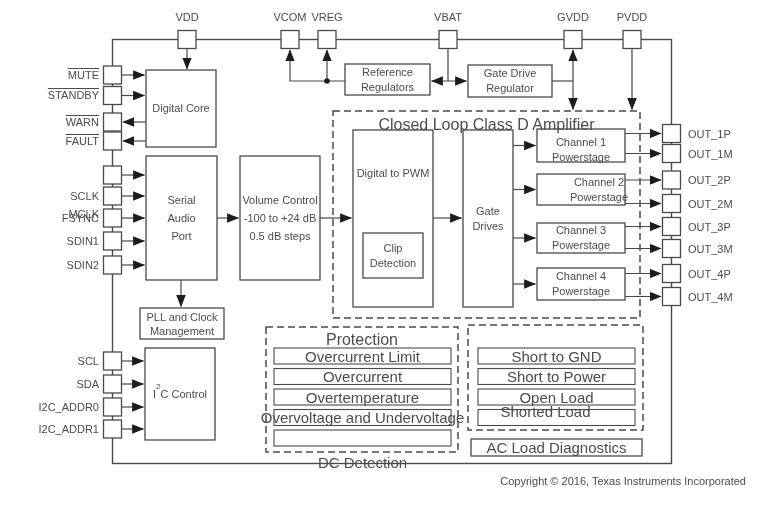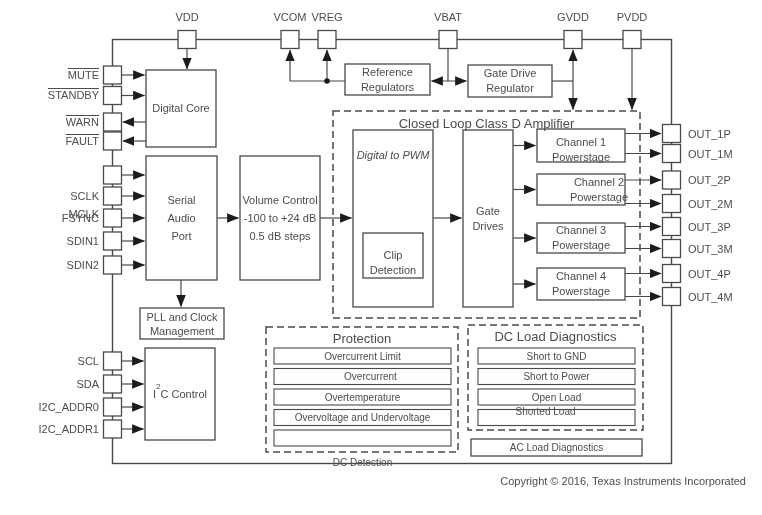--- a/index.html
+++ b/index.html
@@ -6,25 +6,25 @@
   .stage{position:relative;width:762px;height:515px;background:#fff;overflow:hidden;
          font-family:"Liberation Sans",sans-serif;color:#4c4c4c;}
   svg.wires{position:absolute;left:0;top:0;}
   .lbl{position:absolute;font-size:11px;line-height:14px;white-space:nowrap;}
   .tl{transform:translateX(-50%);}               
   .ll{text-align:right;}                          
   .blk{position:absolute;display:flex;align-items:center;justify-content:center;
        text-align:center;font-size:11px;line-height:15px;white-space:nowrap;}
   .lh18{line-height:18px;}
   .lh14{line-height:14px;}
-  .topalign{align-items:flex-start;padding-top:18px;box-sizing:border-box;font-style:italic;}
+  .topalign{align-items:flex-start;padding-top:36px;box-sizing:border-box;}
   .bl{display:block;}
-  .ttl{position:absolute;font-size:13px;text-align:center;white-space:nowrap;}
+  .ttl{position:absolute;font-size:16px;text-align:center;white-space:nowrap;}
   .row-lbl{position:absolute;display:flex;align-items:center;justify-content:center;
-           font-size:10px;white-space:nowrap;}
+           font-size:15px;white-space:nowrap;}
   .ovl{text-decoration:overline;}
   sup.i2c{font-size:8px;position:relative;top:-4px;line-height:0;}
   .copyright{position:absolute;font-size:11px;white-space:nowrap;}
 </style>
 </head>
 <body>
 
 <div class="stage">
 
   <svg class="wires" width="762" height="515" viewBox="0 0 762 515">
@@ -220,21 +220,21 @@
     <div>
       <span class="bl">Gate Drive</span>
       <span class="bl">Regulator</span>
     </div>
   </div>
 
   <div class="ttl" style="left:333px;top:116px;width:307px;">Closed Loop Class D Amplifier</div>
 
   <div class="blk topalign" style="left:353px;top:130px;width:80px;height:177px;">Digital to PWM</div>
 
-  <div class="blk" style="left:363px;top:233px;width:60px;height:45px;align-items:flex-end;">
+  <div class="blk" style="left:363px;top:233px;width:60px;height:45px;">
     <div>
       <span class="bl">Clip</span>
       <span class="bl">Detection</span>
     </div>
   </div>
 
   <div class="blk" style="left:463px;top:130px;width:50px;height:177px;">
     <div>
       <span class="bl">Gate</span>
       <span class="bl">Drives</span>
@@ -261,26 +261,25 @@
   </div>
   <div class="blk" style="left:537px;top:268px;width:88px;height:32px;">
     <div>
       <span class="bl">Channel 4</span>
       <span class="bl">Powerstage</span>
     </div>
   </div>
 
   <div class="ttl" style="left:266px;top:331px;width:192px;">Protection</div>
   <div class="row-lbl" style="left:274px;top:348px;width:177px;height:16px;">Overcurrent Limit</div>
-  <div class="row-lbl" style="left:274px;top:368.5px;width:177px;height:16px;padding-left:8px;">Overcurrent</div>
+  <div class="row-lbl" style="left:274px;top:368.5px;width:177px;height:16px;">Overcurrent</div>
   <div class="row-lbl" style="left:274px;top:389px;width:177px;height:16px;">Overtemperature</div>
   <div class="row-lbl" style="left:274px;top:409.5px;width:177px;height:16px;">Overvoltage and Undervoltage</div>
   <div class="row-lbl" style="left:274px;top:430px;width:177px;height:16px;margin-top:24px;">DC Detection</div>
 
-  <div class="ttl" style="left:468px;top:329px;width:175px;">DC Load Diagnostics</div>
   <div class="row-lbl" style="left:478px;top:348px;width:157px;height:16px;">Short to GND</div>
   <div class="row-lbl" style="left:478px;top:368.5px;width:157px;height:16px;">Short to Power</div>
   <div class="row-lbl" style="left:478px;top:389px;width:157px;height:16px;">Open Load</div>
   <div class="row-lbl" style="left:478px;top:403px;width:135px;height:16px;">Shorted Load</div>
 
   <div class="row-lbl" style="left:471px;top:439px;width:171px;height:17px;">AC Load Diagnostics</div>
 
   <div class="copyright" style="right:16px;top:475px;">Copyright © 2016, Texas Instruments Incorporated</div>
 
 </div>

